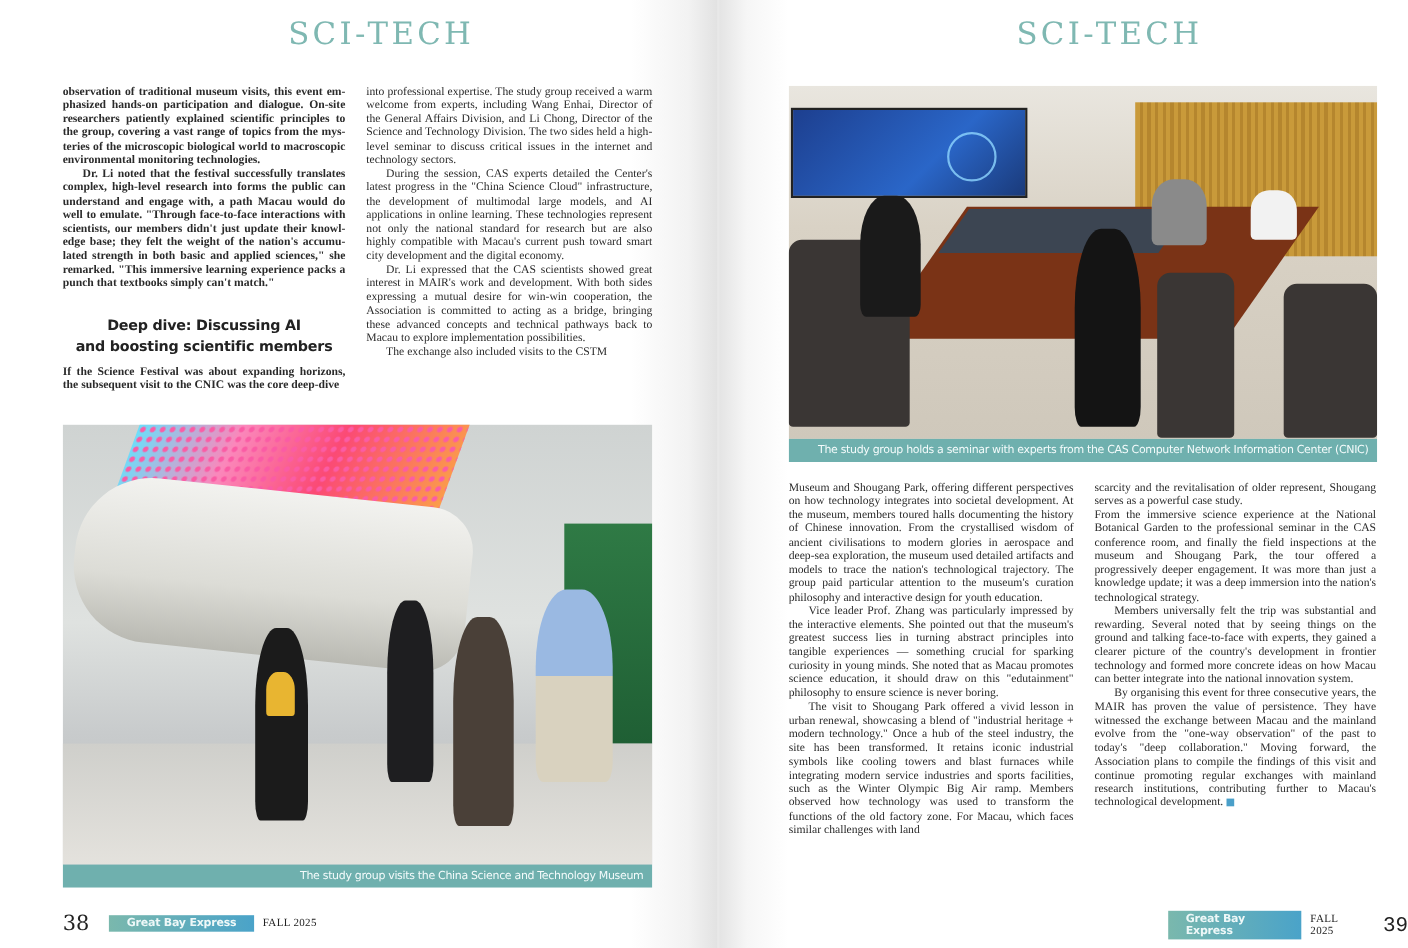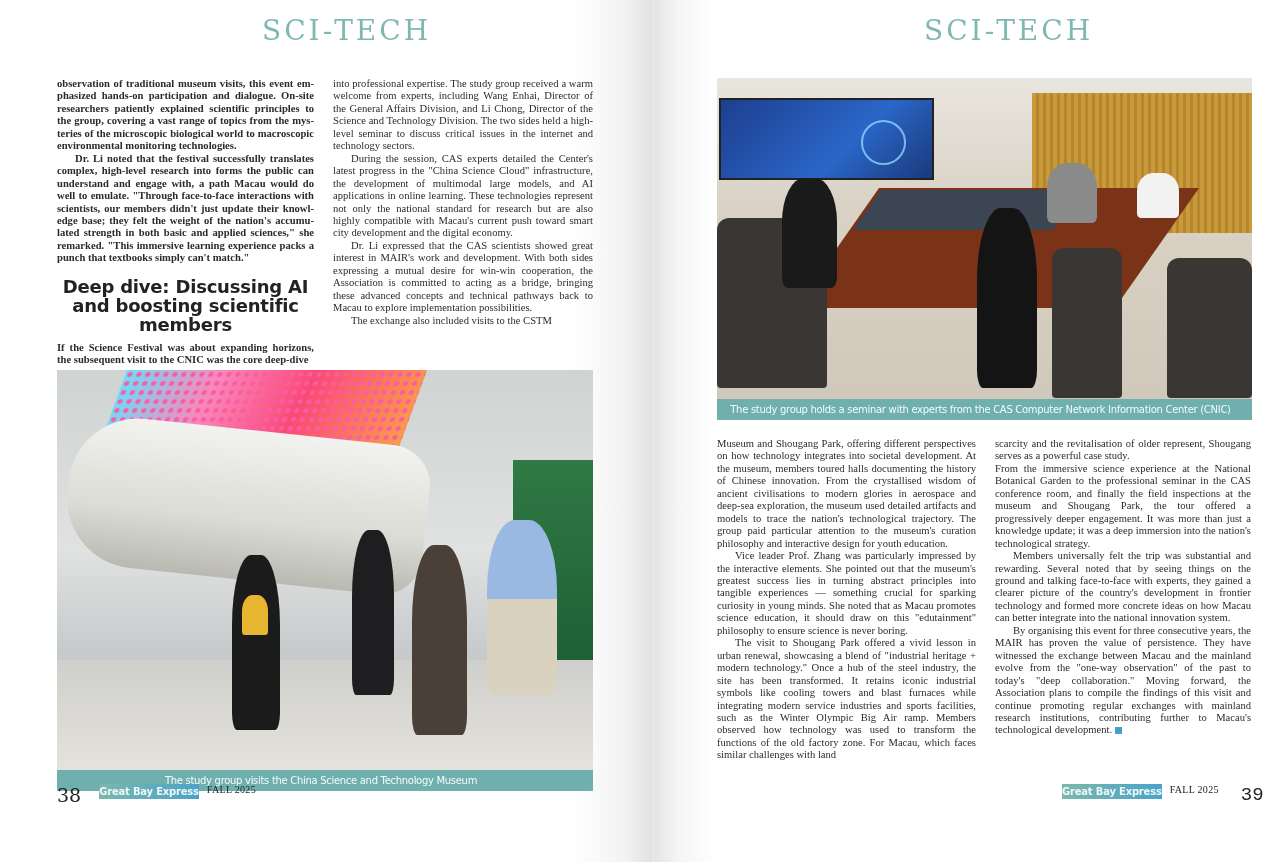--- a/index.html
+++ b/index.html
@@ -15,32 +15,32 @@
   .section-head { position: absolute; top: 14px; font-family: "DejaVu Serif", serif;
     font-size: 28px; letter-spacing: 3px; color: #7fb8b2; font-weight: normal; }
   .page-left .section-head { left: 262px; }
   .page-right .section-head { left: 270px; }
 
   .col { position: absolute; font-size: 10.6px; line-height: 12.45px; text-align: justify;
     hyphens: manual; color: #2b2b2b; }
   .col p { text-indent: 0; }
   .col p.ind { text-indent: 18px; }
 
-  .subhead { font-family: "DejaVu Sans", sans-serif; font-size: 18px; line-height: 19px;
-    text-align: center; color: #222; margin: 12px 0 8px 0; letter-spacing: -0.2px; }
+  .subhead { font-family: "DejaVu Sans", sans-serif; font-size: 13px; line-height: 19px;
+    text-align: center; color: #222; margin: 22px 0 8px 0; letter-spacing: -0.2px; }
 
   .photo { position: absolute; overflow: hidden; }
   .caption { position: absolute; left: 0; right: 0; bottom: 0; height: 21px;
     background: #6fb0ae; color: #f4fbfb; font-family: "DejaVu Sans", sans-serif;
-    font-size: 10px; line-height: 21px; text-align: center; padding-right: 8px; letter-spacing: -0.3px; }
+    font-size: 10px; line-height: 21px; text-align: right; padding-right: 8px; letter-spacing: -0.3px; }
 
-  .footer { position: absolute; top: 784px; display: flex; align-items: flex-start; gap: 8px; }
+  .footer { position: absolute; top: 828px; display: flex; align-items: center; gap: 8px; }
   .folio { font-family: "DejaVu Serif", serif; font-size: 19px; color: #222; }
   .brand { font-family: "DejaVu Sans", sans-serif; font-size: 10px; font-weight: bold;
-    color: #eef8f8; background: linear-gradient(to right, #7ab8ad, #4aa3c9); padding: 2px 0;
+    color: #eef8f8; background: linear-gradient(to right, #7ab8ad, #4aa3c9); padding: 2px 16px;
     letter-spacing: -0.2px; }
   .issue { font-family: "Liberation Serif", serif; font-size: 10px; color: #222; letter-spacing: 0.3px; }
 
   .end-mark { display: inline-block; width: 7px; height: 7px; background: #4a9fc9; vertical-align: middle; margin-left: 3px; }
 
   
   .museum-scene { position: absolute; inset: 0 0 21px 0;
     background: linear-gradient(180deg, #cfd3d2 0%, #dfe2e0 45%, #c8cbcc 70%, #b7b9bb 100%); }
   .ceiling-lights { position: absolute; left: 50px; top: 0; width: 300px; height: 110px;
     background: radial-gradient(circle, #ff4fa0 2px, transparent 3px) 0 0 / 9px 9px,
@@ -86,21 +86,21 @@
     <p>If the Science Festival was about expanding horizons, the subsequent visit to the CNIC was the core deep-dive</p>
   </div>
 
   <div class="col" style="left:333px; top:78px; width:260px;">
     <p>into professional expertise. The study group received a warm welcome from experts, including Wang Enhai, Director of the General Affairs Division, and Li Chong, Director of the Science and Technology Division. The two sides held a high-level seminar to discuss critical issues in the internet and technology sectors.</p>
     <p class="ind">During the session, CAS experts detailed the Center's latest progress in the "China Science Cloud" infrastructure, the development of multimodal large models, and AI applications in online learning. These technologies represent not only the national standard for research but are also highly compatible with Macau's current push toward smart city development and the digital economy.</p>
     <p class="ind">Dr. Li expressed that the CAS scientists showed great interest in MAIR's work and development. With both sides expressing a mutual desire for win-win co­operation, the Association is committed to acting as a bridge, bringing these advanced concepts and technical pathways back to Macau to explore implementation pos­sibilities.</p>
     <p class="ind">The exchange also included visits to the CSTM</p>
   </div>
 
-  <div class="photo" style="left:57px; top:370px; width:536px; height:421px;">
+  <div class="photo" style="left:57px; top:386px; width:536px; height:421px;">
     <div class="museum-scene">
       <div class="ceiling-lights"></div>
       <div class="station-module"></div>
       <div class="green-wall"></div>
       <div class="floor"></div>
       <div class="person" style="left:175px; top:185px; width:48px; height:175px; background:#1b1b1b;"></div>
       <div class="person" style="left:185px; top:225px; width:26px; height:40px; background:#e8b531;"></div>
       <div class="person" style="left:295px; top:160px; width:42px; height:165px; background:#1e1e20;"></div>
       <div class="person" style="left:355px; top:175px; width:55px; height:190px; background:#4a4038;"></div>
       <div class="person" style="left:430px; top:150px; width:70px; height:175px; background:linear-gradient(180deg,#9ab9e2 0 45%,#d9d2bf 45%);"></div>

